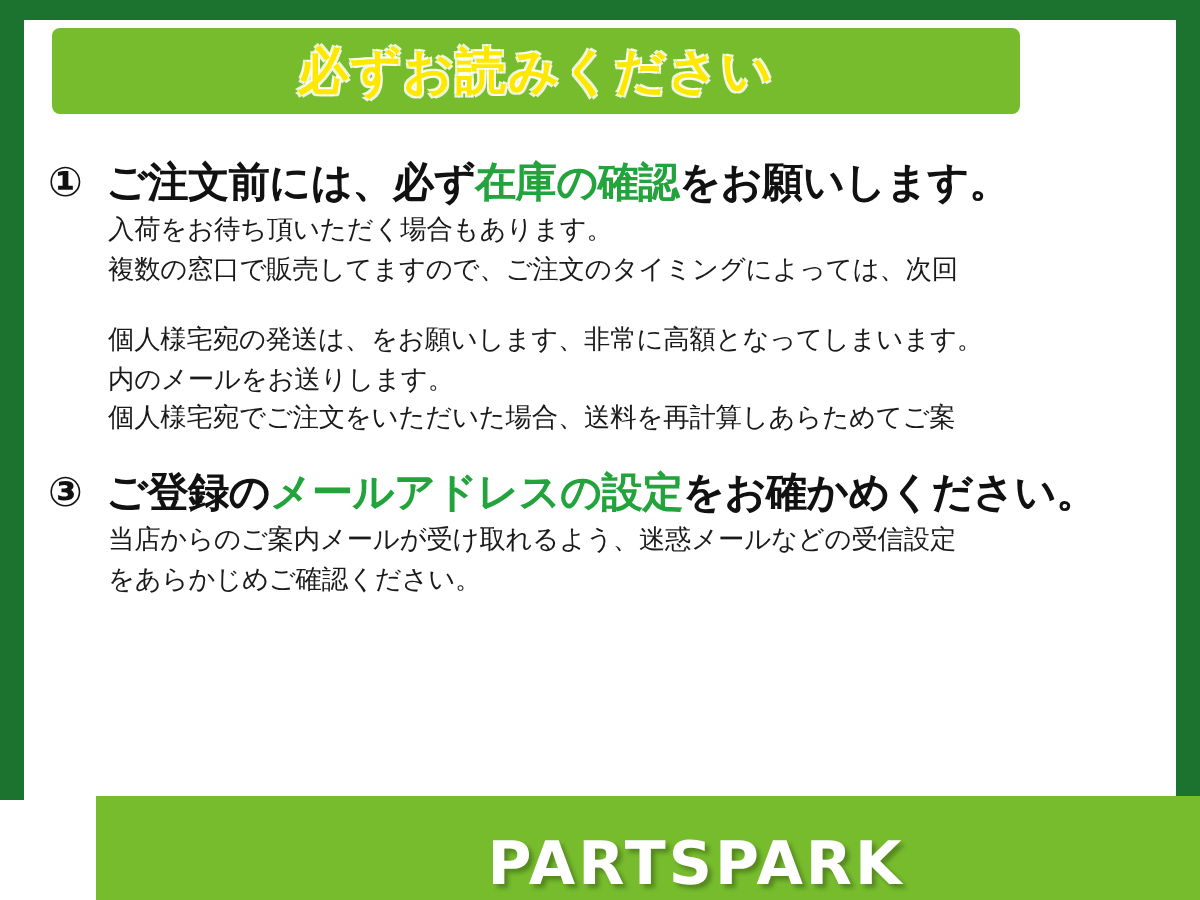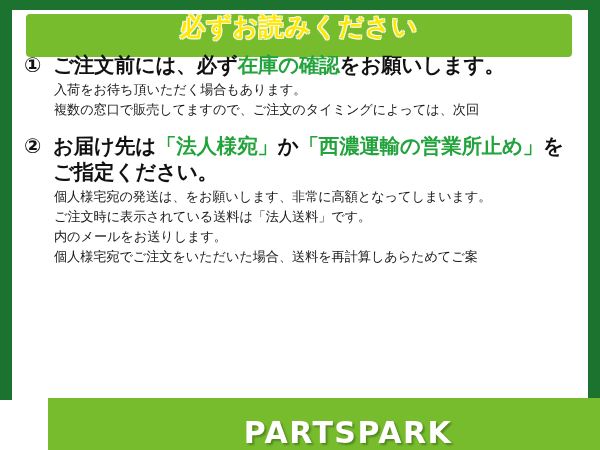--- a/index.html
+++ b/index.html
@@ -41,47 +41,47 @@
     box-sizing: border-box;
     background: #ffffff;
     border-radius: 16px 16px 0 0;
   }
 
   
   .title-banner {
     position: absolute;
     left: 26px;
     top: 14px;
-    width: 546px;
+    width: 484px;
     height: 43px;
     background: var(--brand, #76bc2d);
     border-radius: 4px;
     display: flex;
-    align-items: flex-start;
+    align-items: center;
     justify-content: center;
   }
   .title-text {
     font-size: 25px;
     font-weight: bold;
     color: var(--title-color, #ffe800);
     letter-spacing: 1px;
     line-height: 1;
     text-shadow:
       -1px -1px 0 rgba(255,255,255,.85),
        1px -1px 0 rgba(255,255,255,.85),
       -1px  1px 0 rgba(255,255,255,.85),
        1px  1px 0 rgba(255,255,255,.85);
     white-space: nowrap;
   }
 
   
   .content {
     position: absolute;
     left: 24px;
-    top: 52px;
+    top: 78px;
     width: 556px;
   }
 
   .item { margin-bottom: 2px; }
 
   .item-heading {
     font-size: 20.5px;
     font-weight: bold;
     color: #111111;
     line-height: 1.28;
@@ -156,32 +156,37 @@
       </div>
       <div class="item-body">
         <div>入荷をお待ち頂いただく場合もあります。</div>
         <div>複数の窓口で販売してますので、ご注文のタイミングによっては、次回</div>
       </div>
     </div>
 
     <div class="gap-1"></div>
 
     <div class="item">
-      <div class="item-heading">
-        <span class="marker">②</span><span>お届け先は</span><span class="hl">「法人様宛」</span><span>か</span><span class="hl">「西濃運輸の営業所止め」</span><span>をご指定ください。</span>
-      </div>
       <div class="item-body">
         <div>個人様宅宛の発送は、をお願いします、非常に高額となってしまいます。</div>
-        <div>ご注文時に表示されている送料は「法人送料」です。</div>
         <div>内のメールをお送りします。</div>
         <div>個人様宅宛でご注文をいただいた場合、送料を再計算しあらためてご案</div>
       </div>
     </div>
 
     <div class="gap-2"></div>
 
+    <div class="item">
+      <div class="item-heading">
+        <span class="marker">③</span><span>ご登録の</span><span class="hl">メールアドレスの設定</span><span>をお確かめください。</span>
+      </div>
+      <div class="item-body">
+        <div>当店からのご案内メールが受け取れるよう、迷惑メールなどの受信設定</div>
+        <div>をあらかじめご確認ください。</div>
+      </div>
+    </div>
   </div>
 
   <div class="footer-band">
     <div class="brand-text">PARTSPARK</div>
   </div>
 
 </div>
 
 </body></html>

